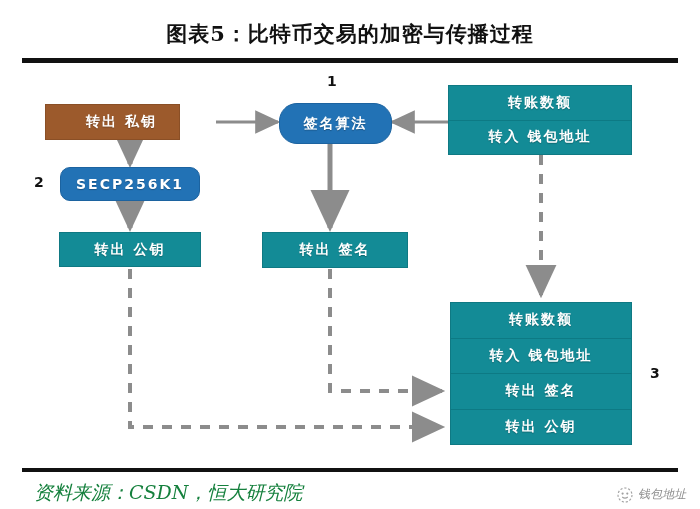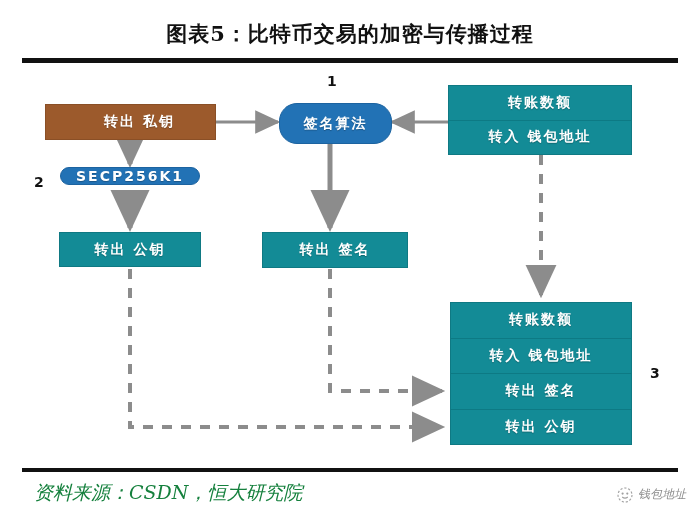--- a/index.html
+++ b/index.html
@@ -177,23 +177,23 @@
 
       <path d="M330,205 L330,327 L442,327" stroke="#8c8c8c" stroke-width="4" fill="none" stroke-dasharray="10,9" marker-end="url(#arrowDash)"></path>
 
       <path d="M130,205 L130,363 L442,363" stroke="#8c8c8c" stroke-width="4" fill="none" stroke-dasharray="10,9" marker-end="url(#arrowDash)"></path>
     </svg>
 
     <div class="step" style="left:327px; top:9px;">1</div>
     <div class="step" style="left:34px; top:110px;">2</div>
     <div class="step" style="left:650px; top:301px;">3</div>
 
-    <div class="node brown" style="left:45px; top:40px; width:171px; height:36px;padding-left:18px;">转出 私钥</div>
-
-    <div class="node blue" style="left:60px; top:103px; width:140px; height:18px;">SECP256K1</div>
+    <div class="node brown" style="left:45px; top:40px; width:135px; height:36px;padding-left:18px;">转出 私钥</div>
+
+    <div class="node blue" style="left:60px; top:103px; width:140px; height:34px;">SECP256K1</div>
 
     <div class="node teal" style="left:59px; top:168px; width:142px; height:35px;">转出 公钥</div>
 
     <div class="node blue" style="left:279px; top:39px; width:113px; height:41px;border-radius:18px;">签名算法</div>
 
     <div class="node teal" style="left:262px; top:168px; width:146px; height:36px;">转出 签名</div>
 
     <div class="table" style="left:448px; top:21px; width:184px; height:70px;">
       <div class="row">转账数额</div>
       <div class="row">转入 钱包地址</div>

